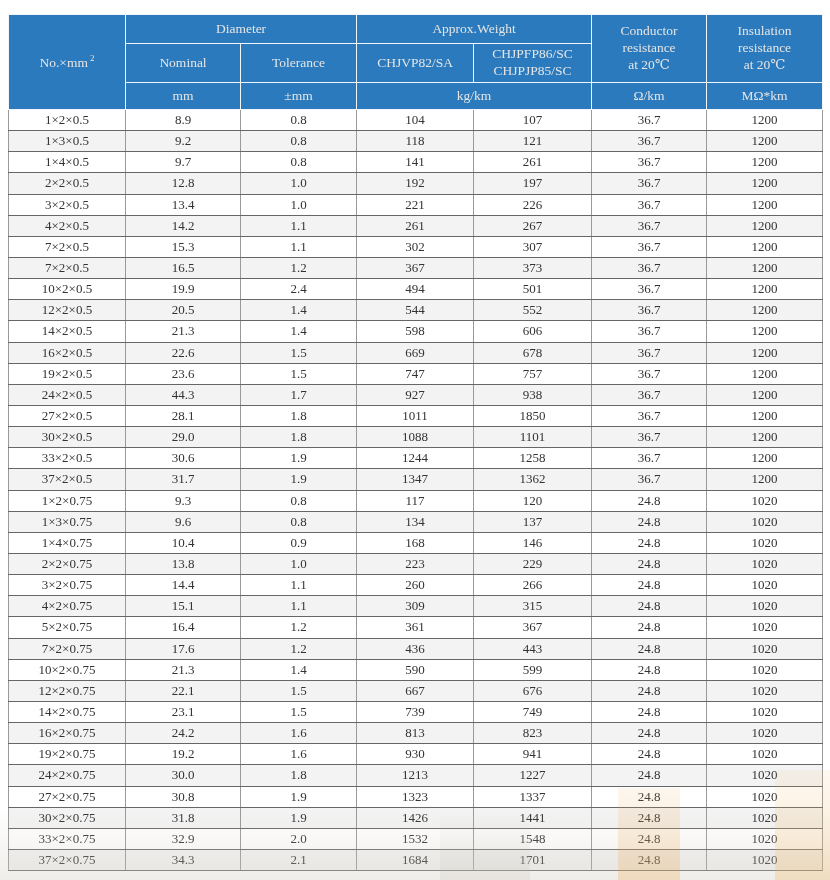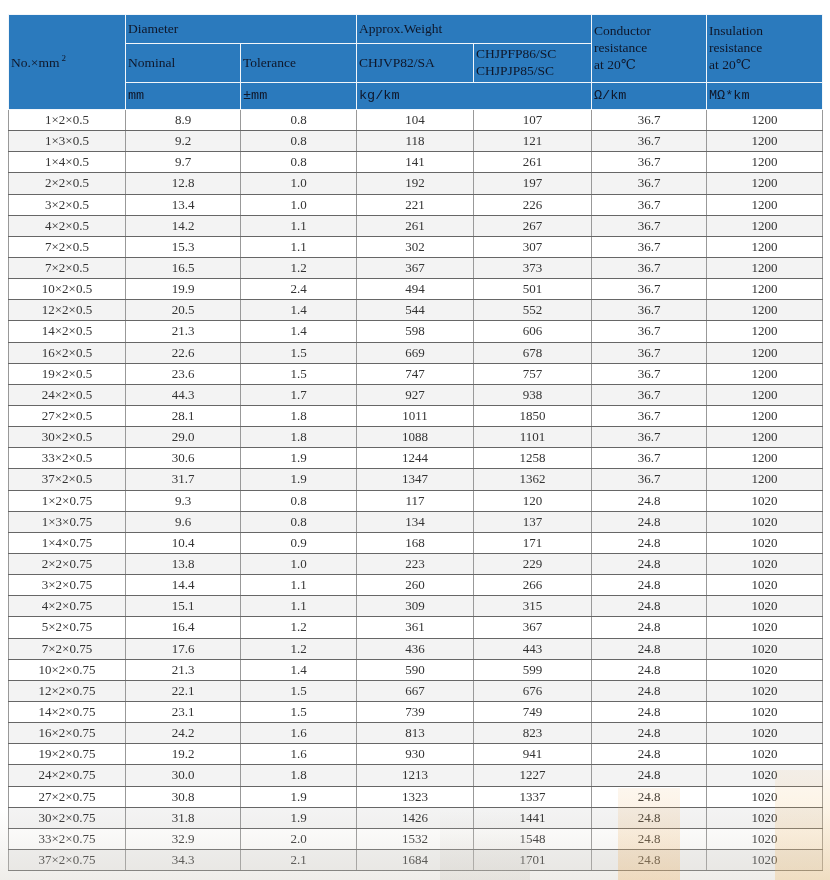--- a/index.html
+++ b/index.html
@@ -43,33 +43,33 @@
   col.c1 { width: 117px; }
   col.c2 { width: 115px; }
   col.c3 { width: 116px; }
   col.c4 { width: 117px; }
   col.c5 { width: 118px; }
   col.c6 { width: 115px; }
   col.c7 { width: 116px; }
 
   thead th {
     background: #2b7abd;
-    color: #0f172a;
+    color: #e5e5e5;
     font-weight: normal;
     font-size: 13.5px;
-    text-align: left;
+    text-align: center;
     vertical-align: middle;
     border: 1px solid #f2f6fa;
     padding: 0 2px;
     white-space: pre-line;
     line-height: 1.25;
   }
   thead tr.h1 th { height: 28px; }
   thead tr.h2 th { height: 38px; }
-  thead tr.h3 th { height: 26px; font-family: Liberation Mono, monospace; }
+  thead tr.h3 th { height: 26px; }
   thead th sup { font-size: 9px; margin-left: 2px; }
 
   tbody td {
     height: 20.15px;
     padding: 0 2px;
     text-align: center;
     vertical-align: middle;
     font-size: 13px;
     color: #333333;
     background: #ffffff;
@@ -301,21 +301,21 @@
           <td>134</td>
           <td>137</td>
           <td>24.8</td>
           <td>1020</td>
         </tr>
         <tr>
           <td>1×4×0.75</td>
           <td>10.4</td>
           <td>0.9</td>
           <td>168</td>
-          <td>171</td>
+          <td>146</td>
           <td>24.8</td>
           <td>1020</td>
         </tr>
         <tr class="alt">
           <td>2×2×0.75</td>
           <td>13.8</td>
           <td>1.0</td>
           <td>223</td>
           <td>229</td>
           <td>24.8</td>

